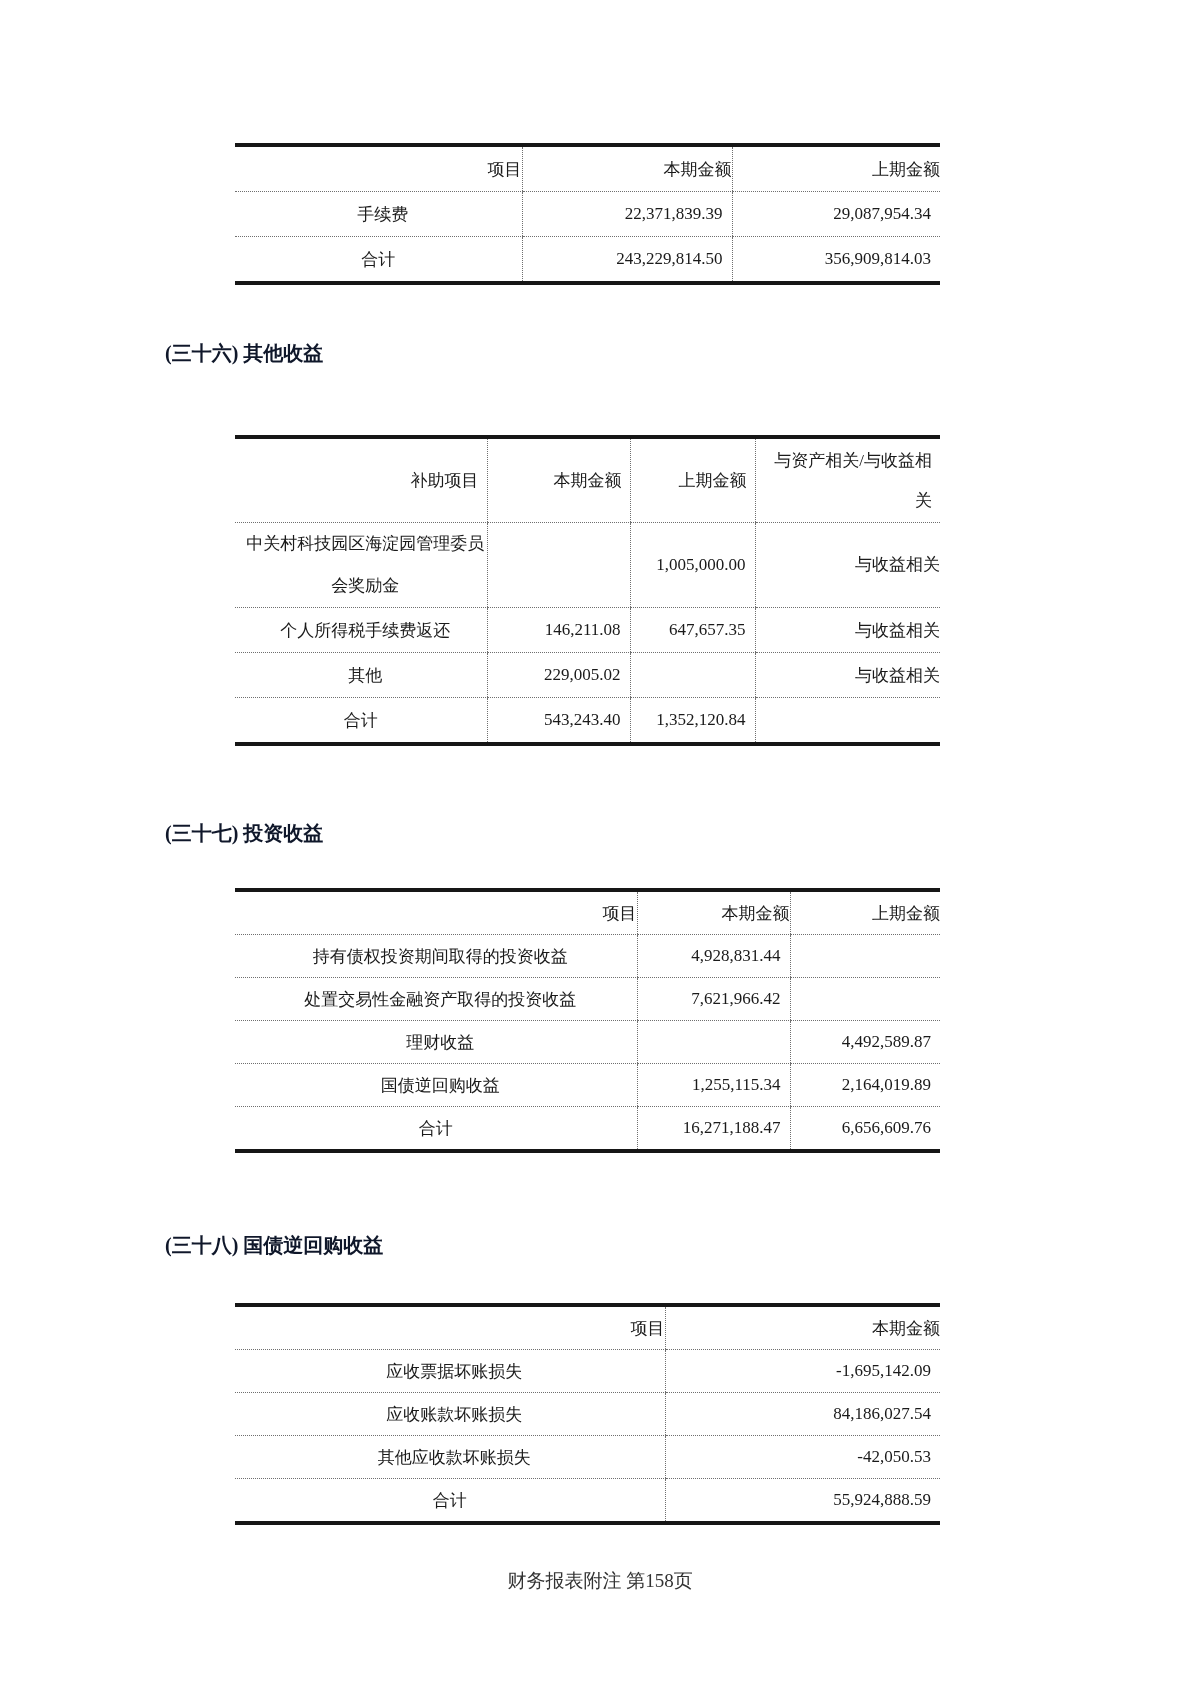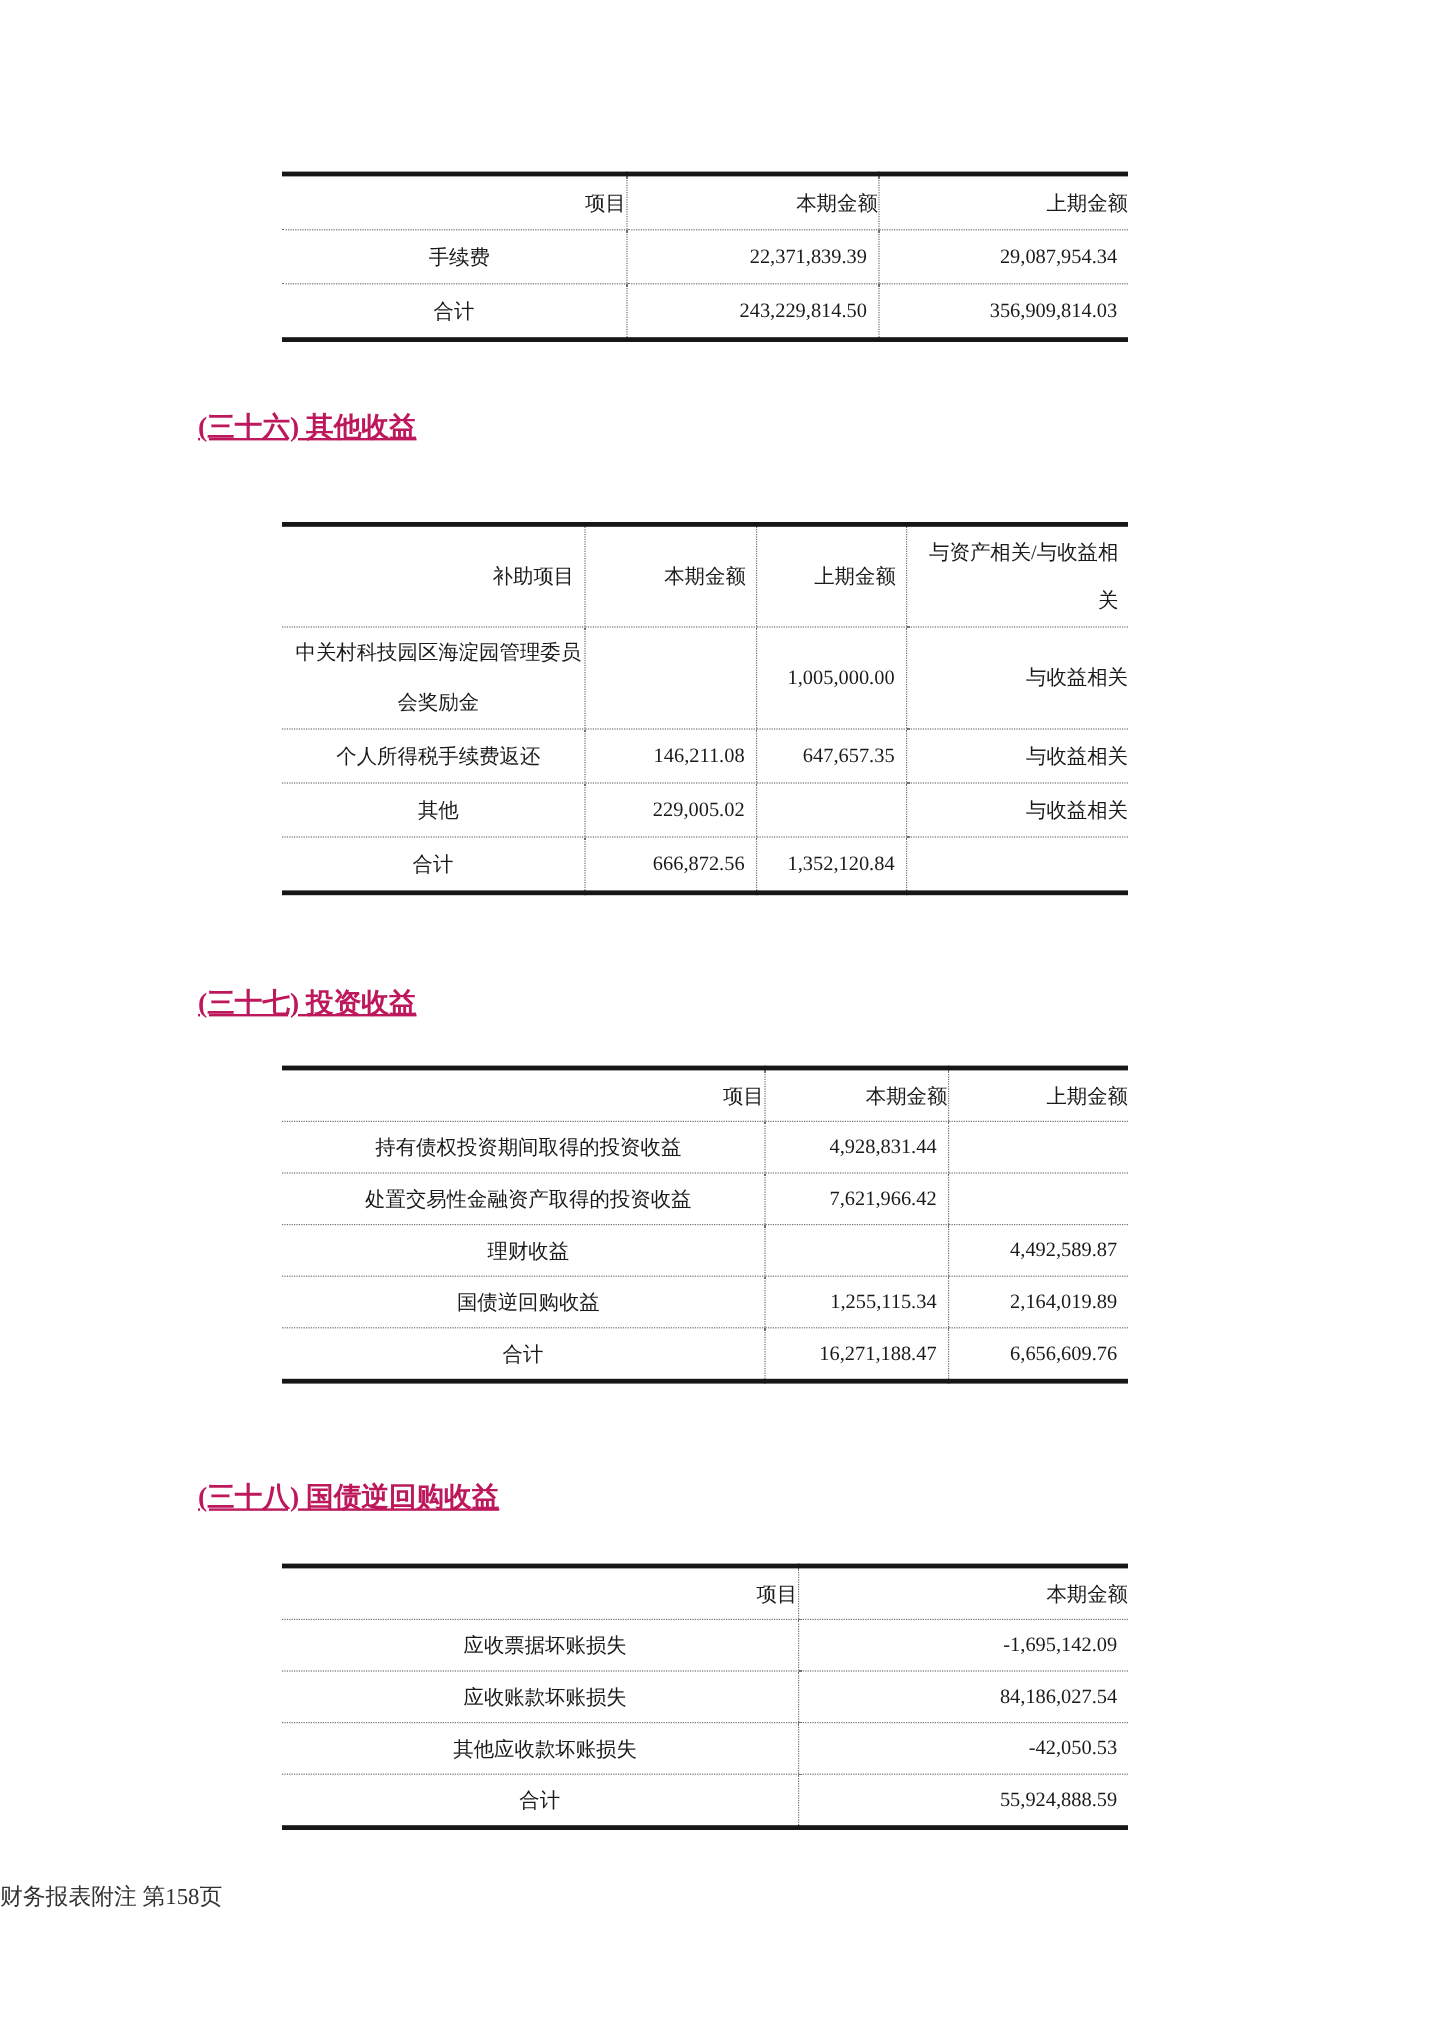--- a/index.html
+++ b/index.html
@@ -26,27 +26,26 @@
   .fin td.item{ text-align:center;  padding-left:9px;  }
   .fin td.num { text-align:right; padding-right:9px; }
   .fin td.ctr { text-align:center; padding-left:0; }
   .fin td.rel { text-align:right; }
   
   #t-invest th,#t-invest td,#t-credit th,#t-credit td{ height:42px; }
   tr.hdr2 th{ height:83px; line-height:40px; padding:0 8px; }
   tr.tall td{ height:84px; line-height:42px; }
   .sec{
     position:absolute;left:165px;margin:0;
-    font-size:23px;font-weight:bold;color:#be185d;
+    font-size:20px;font-weight:bold;color:#0f172a;
     font-family:"Liberation Serif","DejaVu Serif",serif;
-    text-decoration:underline;
   }
   .footer{
     position:absolute;top:1568px;left:0;width:1200px;
-    font-size:19px;color:#333;
+    text-align:center;font-size:19px;color:#333;
   }
 </style>
 </head>
 <body>
 
 <table class="fin" id="t-fees" style="top:143px">
   <colgroup>
       <col style="width:287px">
       <col style="width:210px">
       <col style="width:208px">
@@ -99,21 +98,21 @@
     <td class="rel">与收益相关</td>
   </tr>
   <tr>
     <td class="item">其他</td>
     <td class="num">229,005.02</td>
     <td class="num"></td>
     <td class="rel">与收益相关</td>
   </tr>
   <tr>
     <td class="item ctr">合计</td>
-    <td class="num">666,872.56</td>
+    <td class="num">543,243.40</td>
     <td class="num">1,352,120.84</td>
     <td class="rel"></td>
   </tr>
 </tbody>
   </table>
 
 <h2 class="sec" style="top:820px">(三十七) 投资收益</h2>
 
 <table class="fin" id="t-invest" style="top:888px">
   <colgroup>

